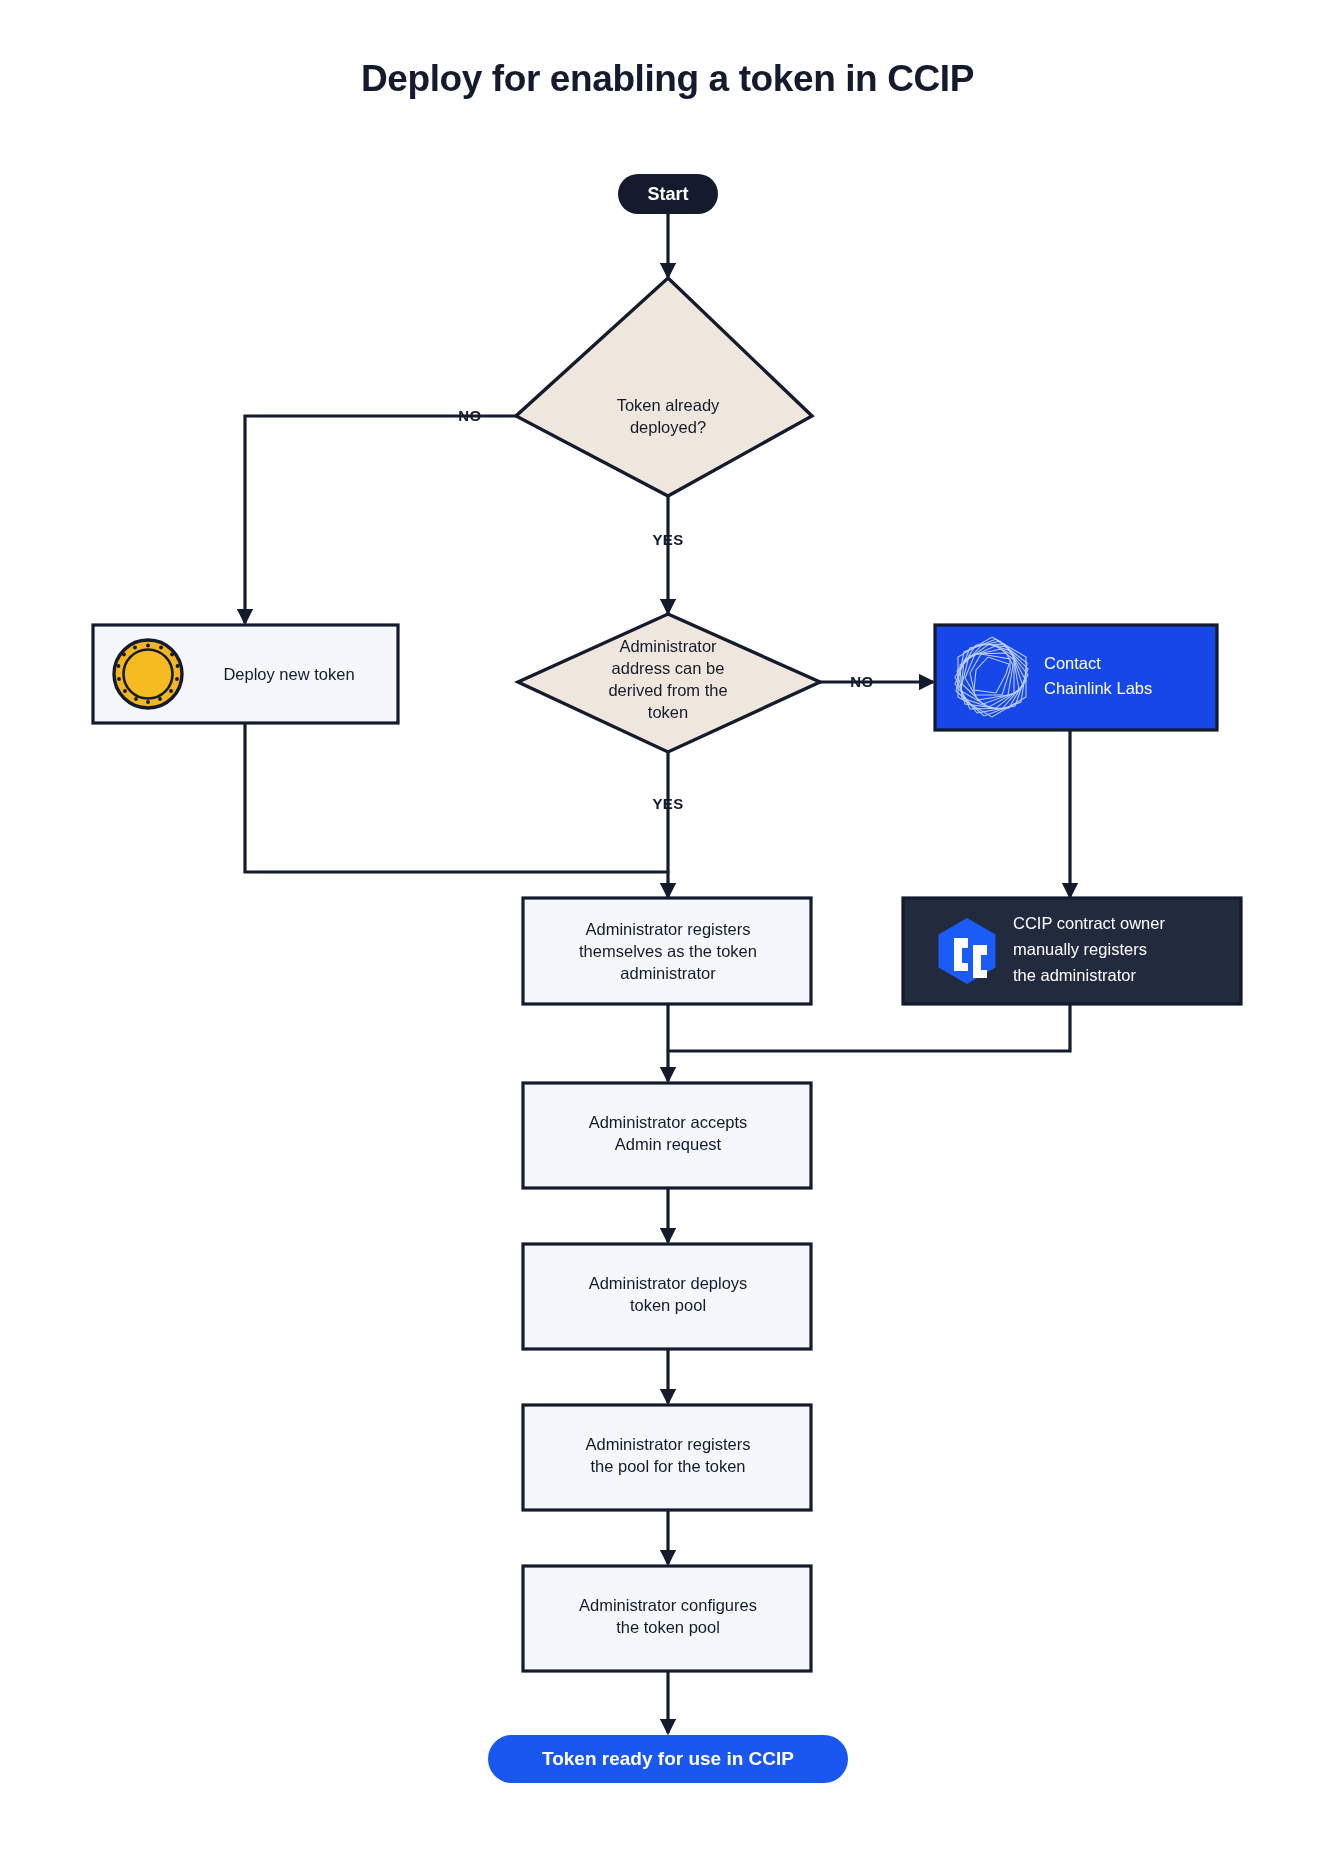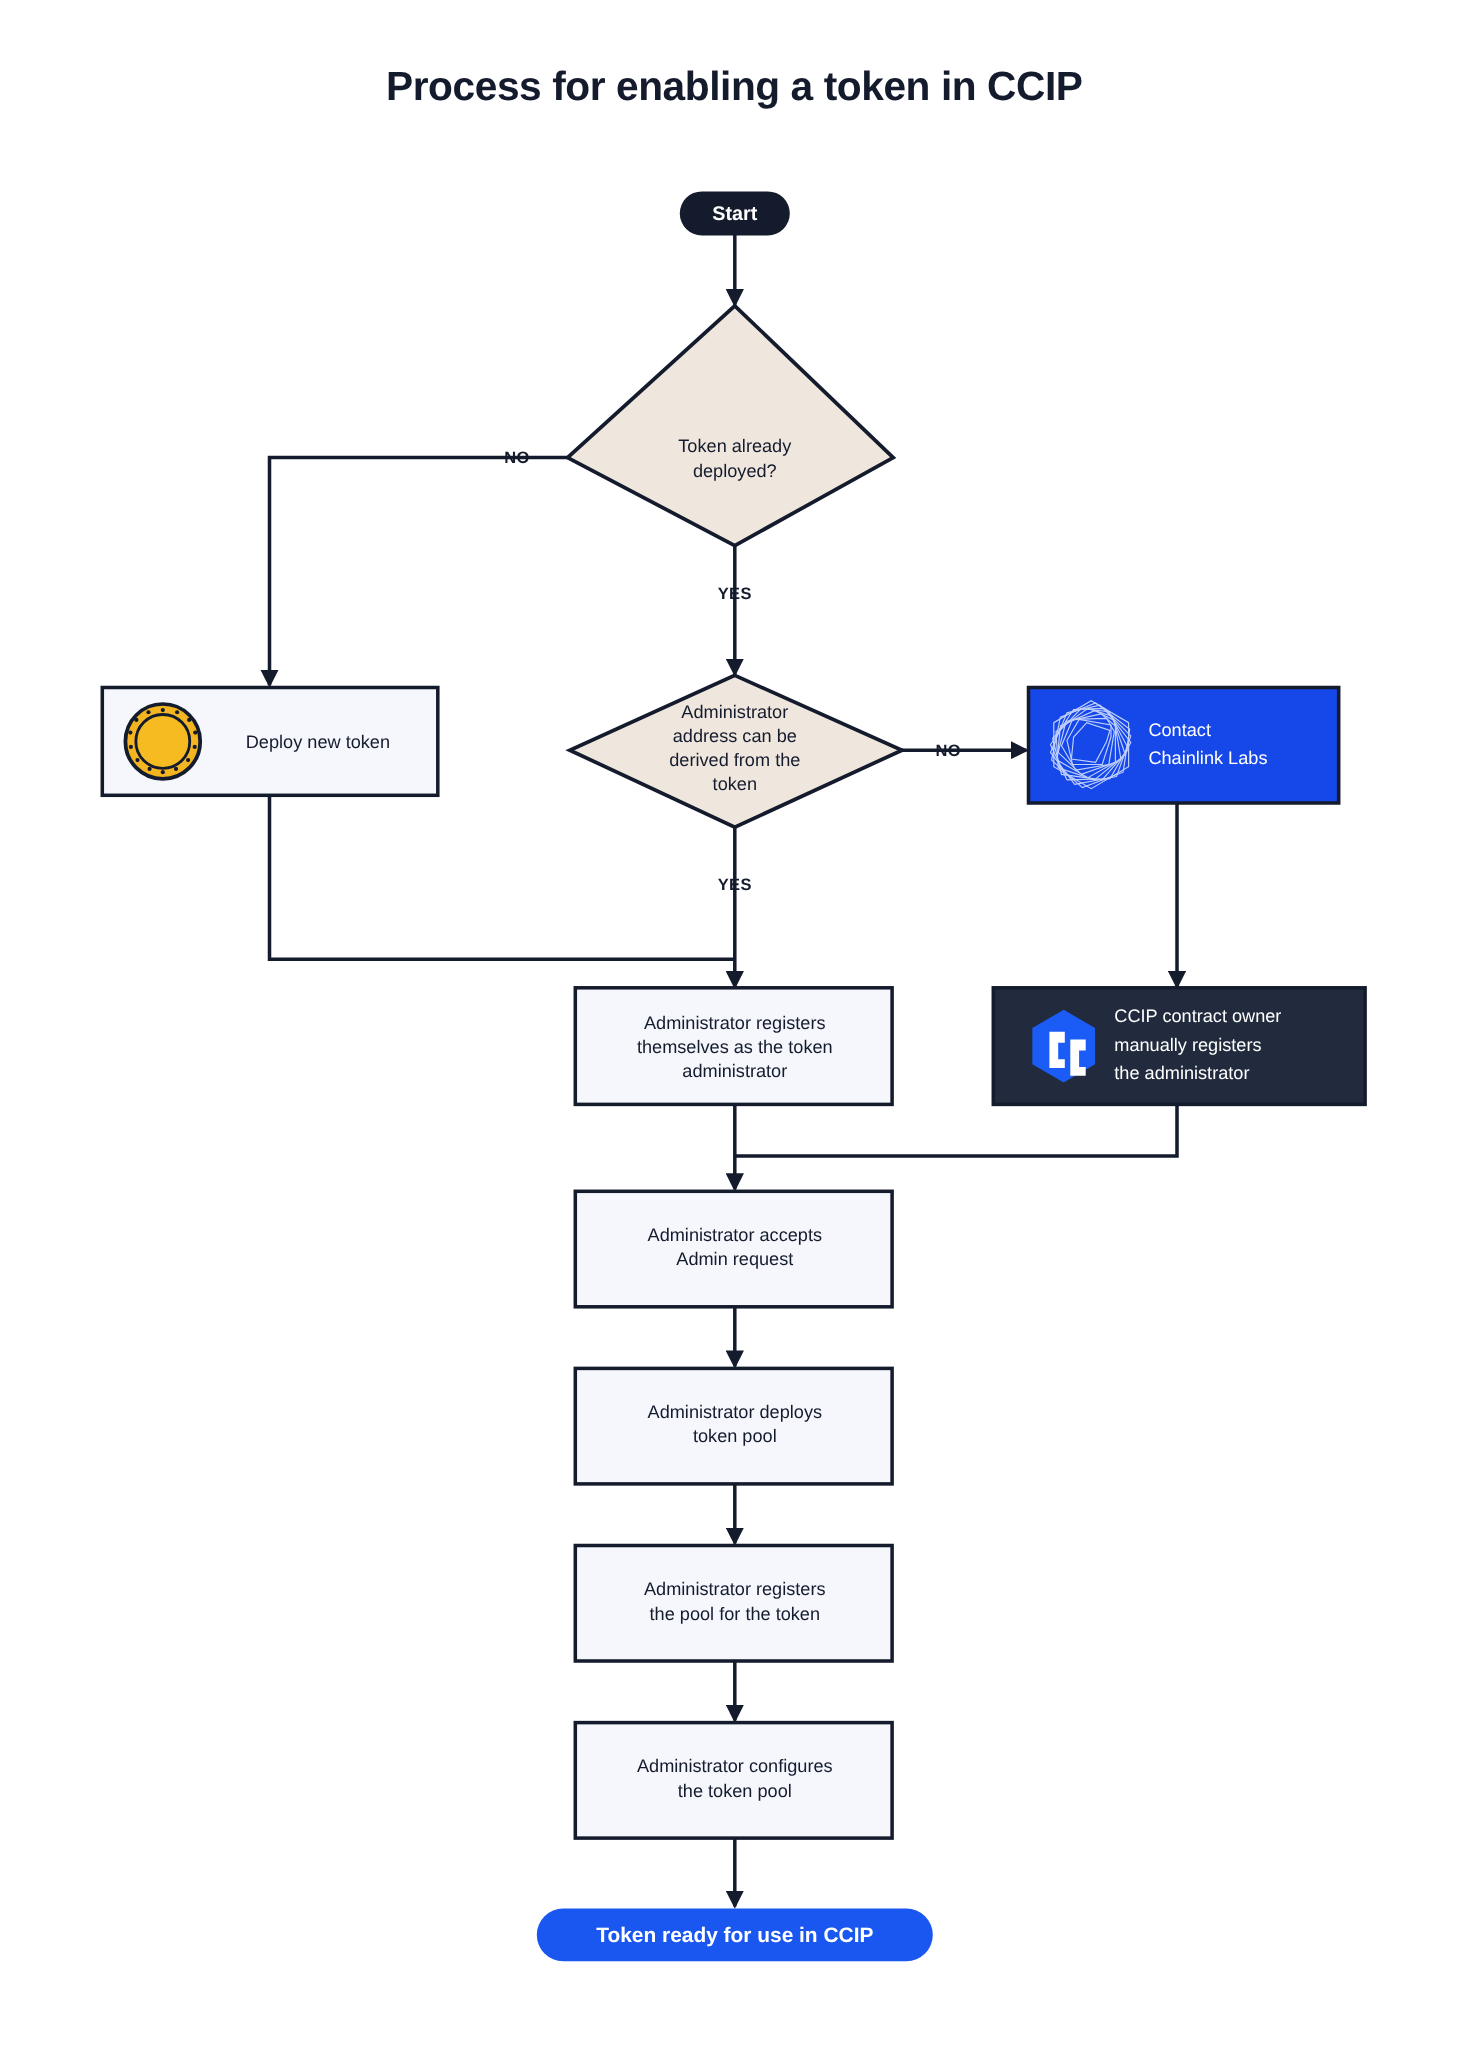--- a/index.html
+++ b/index.html
@@ -56,21 +56,21 @@
     dominant-baseline: middle;
   }
   .box-shape { stroke: #141b2d; stroke-width: 3.2; }
   .diamond-shape { stroke: #141b2d; stroke-width: 3.4; }
 </style>
 </head>
 <body>
 
 <div id="page">
 
-  <div id="title">Process for enabling a token in CCIP</div>
+  <div id="title">Deploy for enabling a token in CCIP</div>
 
   <svg id="flow" width="1335" height="1869" viewBox="0 0 1335 1869">
     <defs>
       <marker id="arrow" viewBox="0 0 10 10" refX="8.6" refY="5" markerWidth="5.2" markerHeight="5.2" orient="auto-start-reverse">
         <path d="M 0 0 L 10 5 L 0 10 z" fill="#141b2d"></path>
       </marker>
       <radialGradient id="coinGrad" cx="50%" cy="50%" r="55%">
         <stop offset="0%" stop-color="#fbc63a"></stop>
         <stop offset="100%" stop-color="#f2b01a"></stop>
       </radialGradient>

